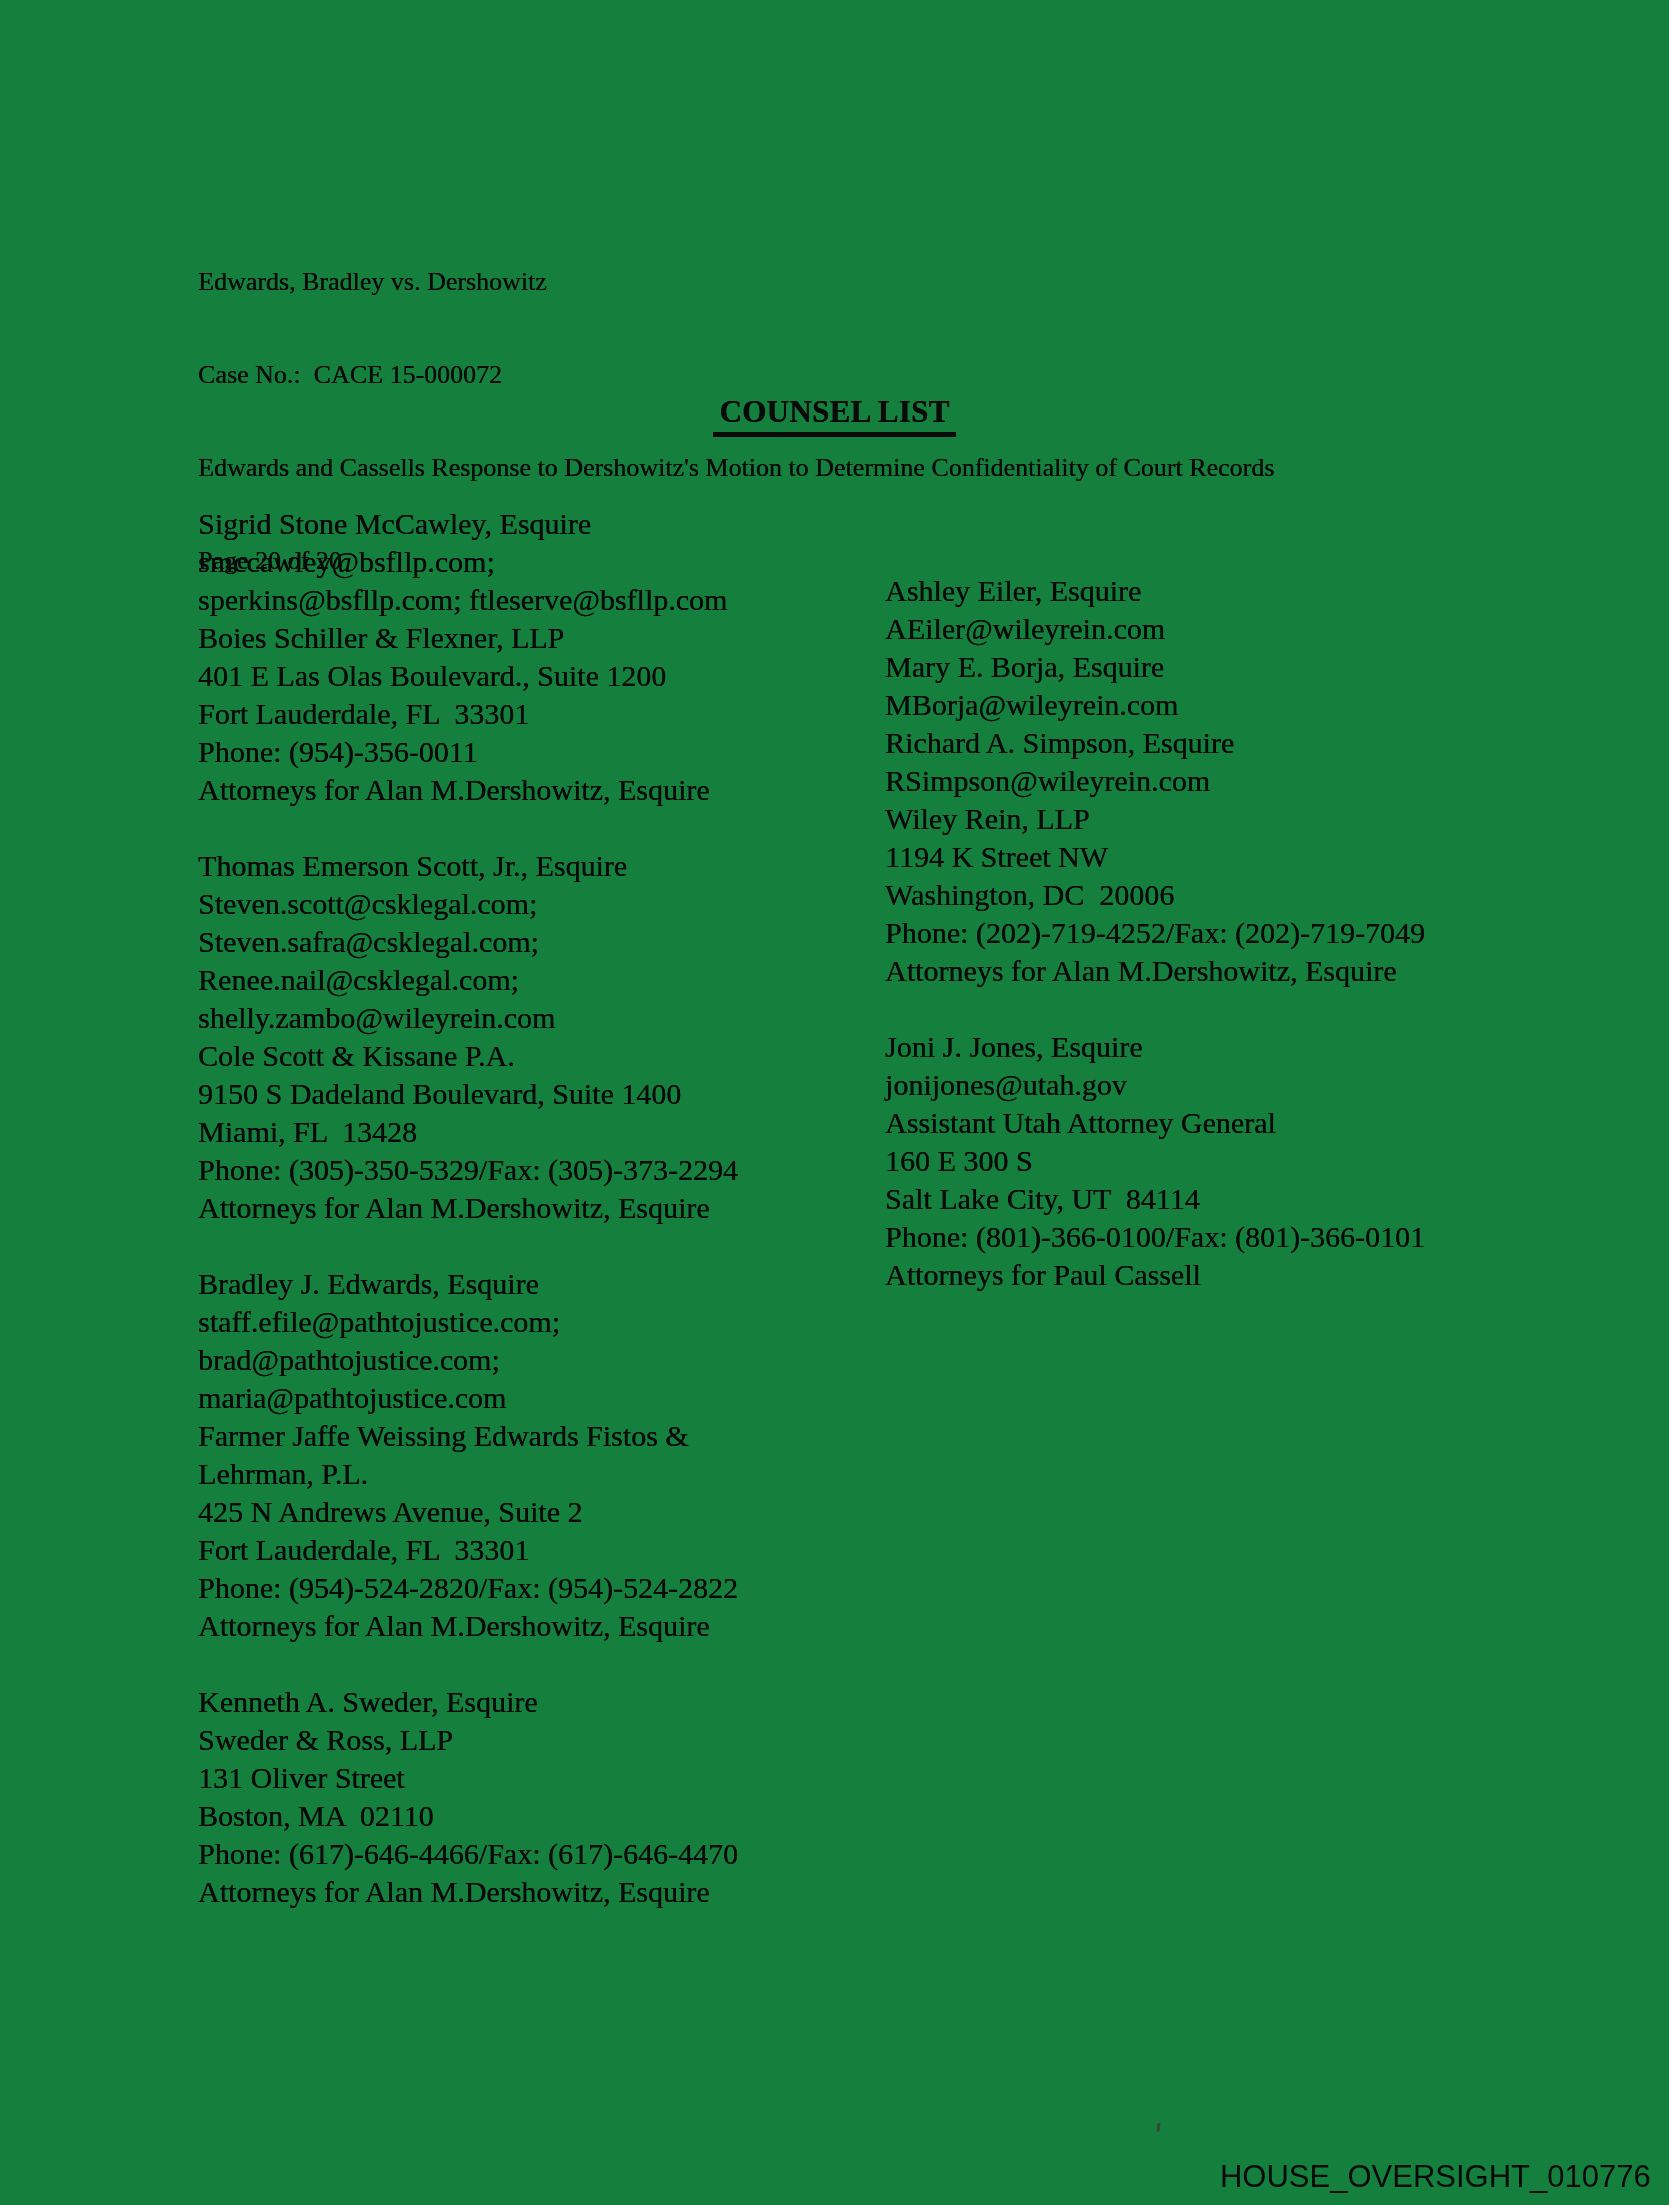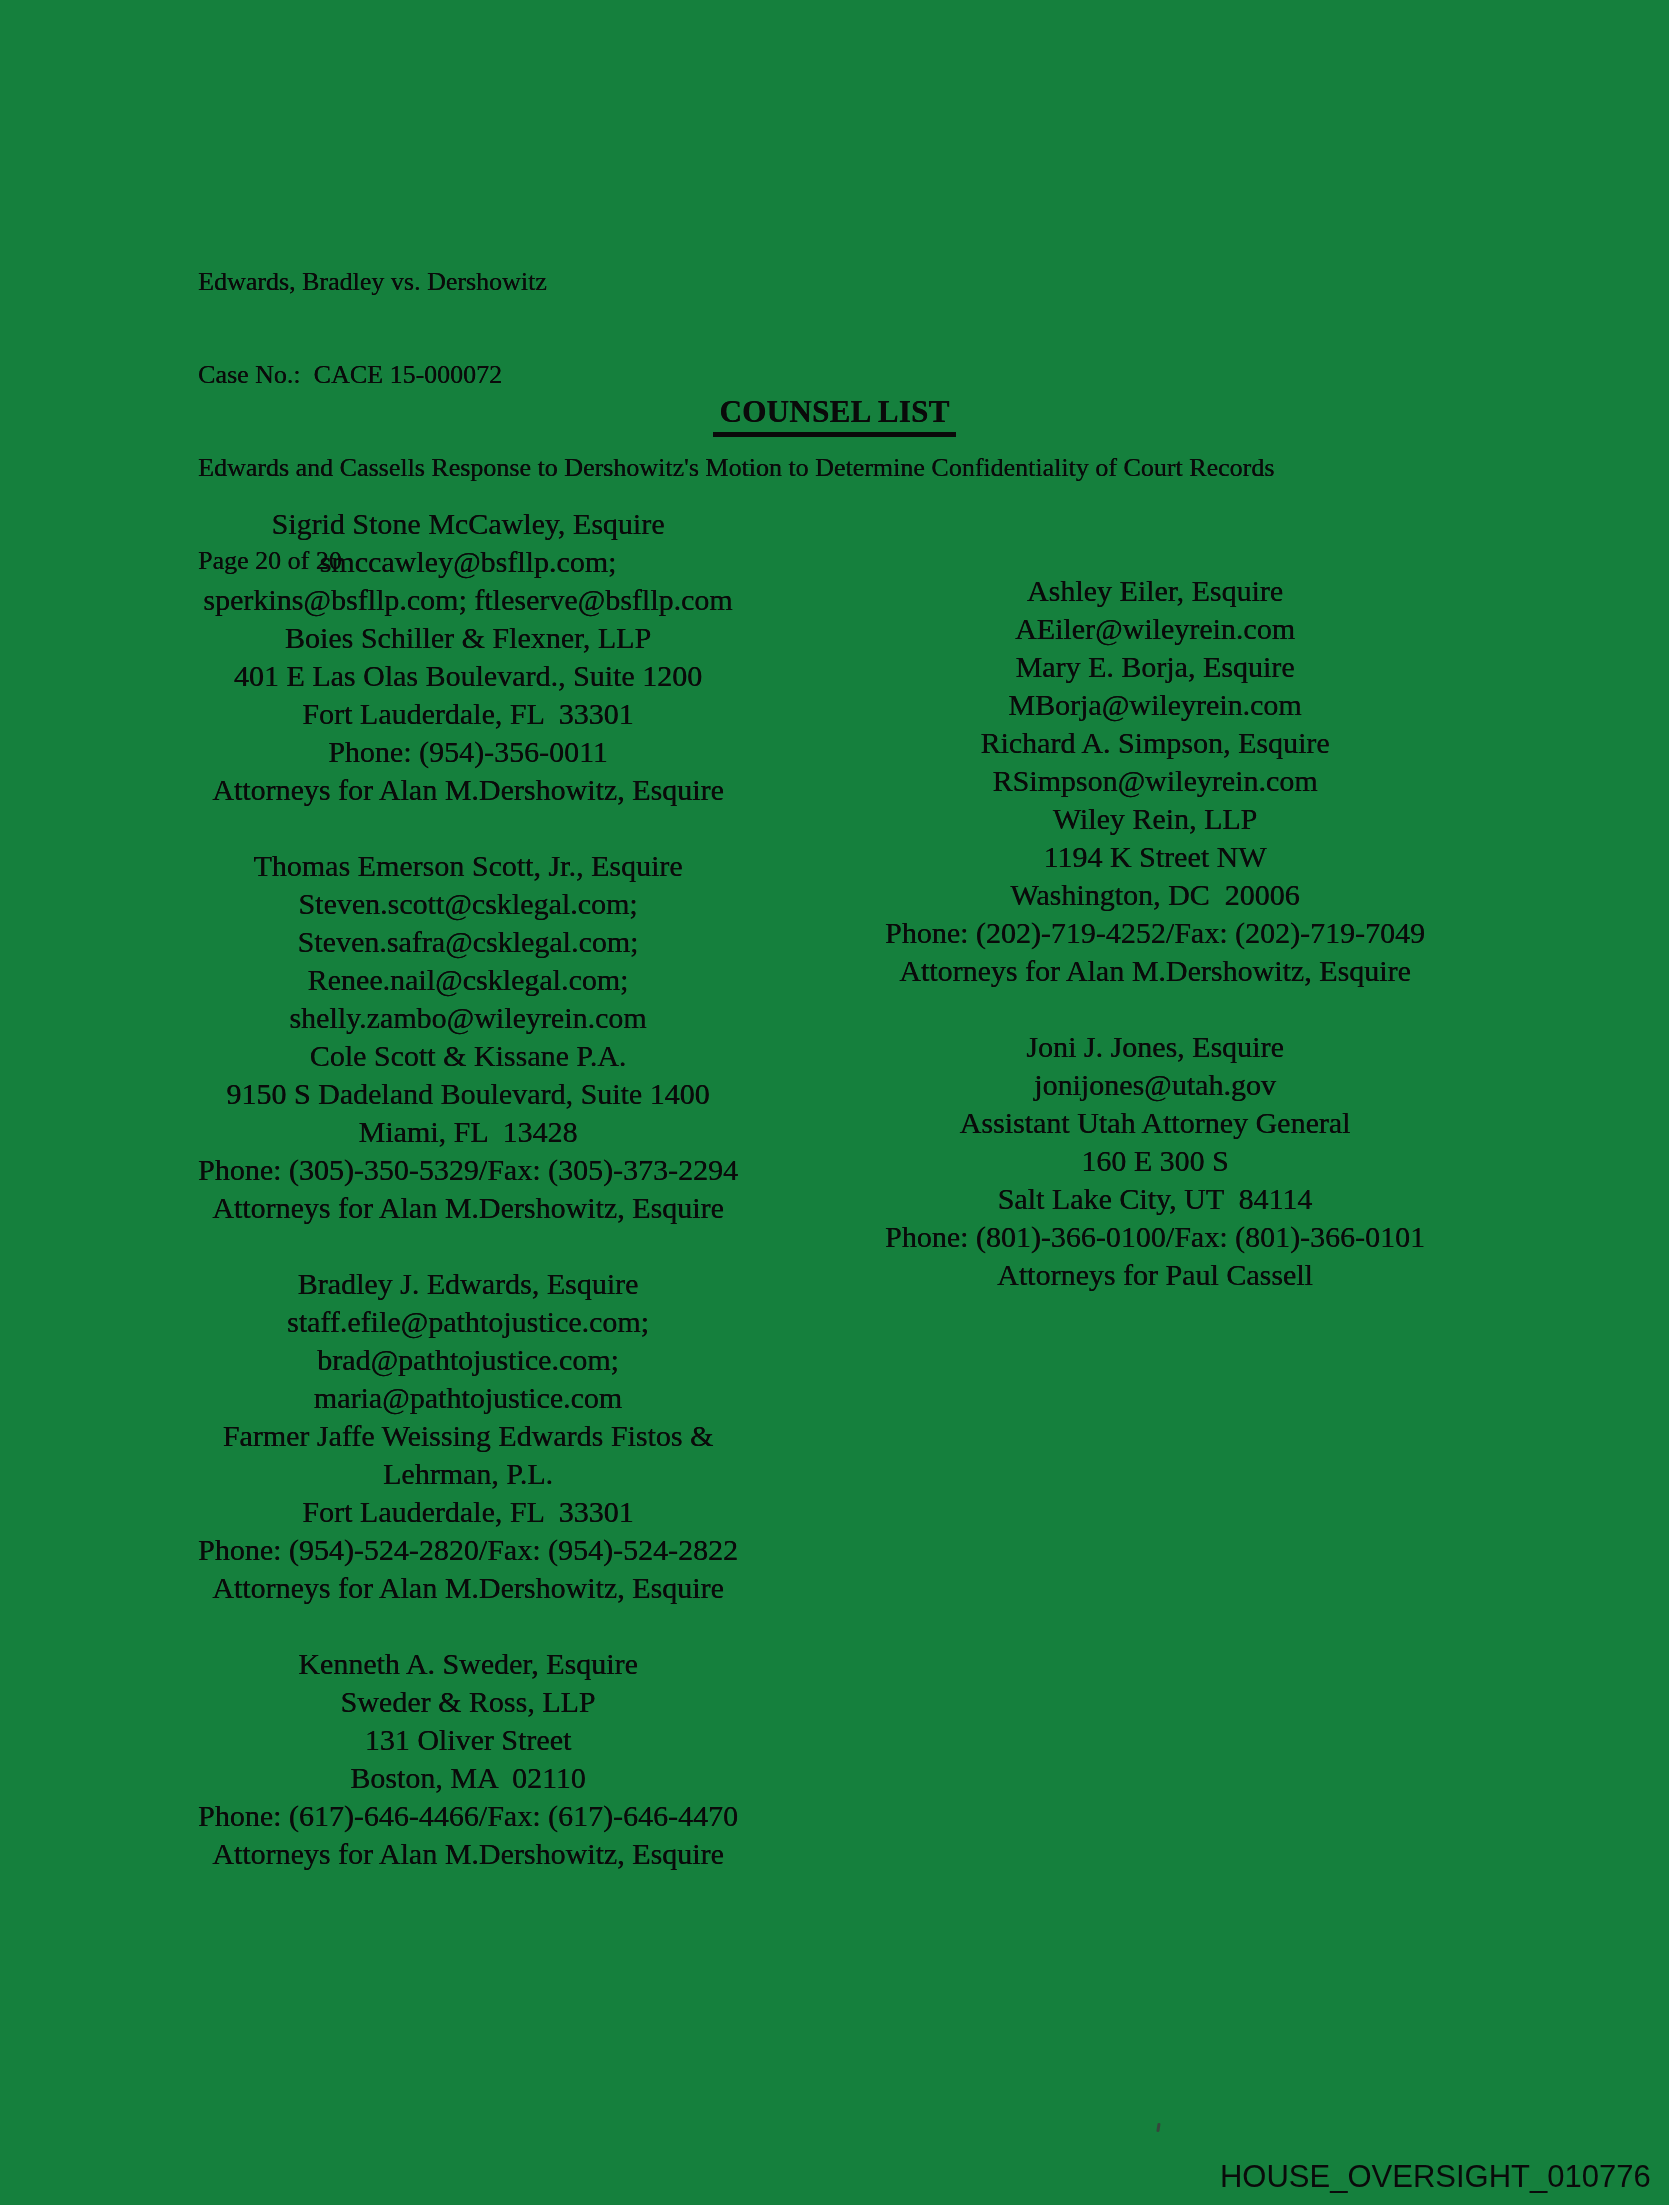--- a/index.html
+++ b/index.html
@@ -44,21 +44,21 @@
     border-bottom: 5.2px solid #0a0a0a;
     padding: 0 6.5px 3.3px 6.5px;
   }
   .column {
     position: absolute;
     font-size: 30px;
     line-height: 38px;
   }
   .col-left  { left: 198px;  top: 505px; }
   .col-right { left: 885px; top: 572px; }
-  .entry { margin: 0 0 38px 0; text-align: center; }
+  .entry { margin: 0 0 38px 0; }
   .line { white-space: pre-wrap; }
   .stamp {
     position: absolute;
     top: 2160px;
     right: 18.3px;
     font-family: "Liberation Sans", "DejaVu Sans", sans-serif;
     font-size: 31px;
     line-height: 34px;
     color: #0a0a0a;
   }
@@ -113,20 +113,21 @@
         <div class="line">Phone: (305)-350-5329/Fax: (305)-373-2294</div>
         <div class="line">Attorneys for Alan M.Dershowitz, Esquire</div>
       </div>
       <div class="entry">
         <div class="line">Bradley J. Edwards, Esquire</div>
         <div class="line">staff.efile@pathtojustice.com;</div>
         <div class="line">brad@pathtojustice.com;</div>
         <div class="line">maria@pathtojustice.com</div>
         <div class="line">Farmer Jaffe Weissing Edwards Fistos &amp;</div>
         <div class="line">Lehrman, P.L.</div>
+        <div class="line">425 N Andrews Avenue, Suite 2</div>
         <div class="line">Fort Lauderdale, FL  33301</div>
         <div class="line">Phone: (954)-524-2820/Fax: (954)-524-2822</div>
         <div class="line">Attorneys for Alan M.Dershowitz, Esquire</div>
       </div>
       <div class="entry">
         <div class="line">Kenneth A. Sweder, Esquire</div>
         <div class="line">Sweder &amp; Ross, LLP</div>
         <div class="line">131 Oliver Street</div>
         <div class="line">Boston, MA  02110</div>
         <div class="line">Phone: (617)-646-4466/Fax: (617)-646-4470</div>

